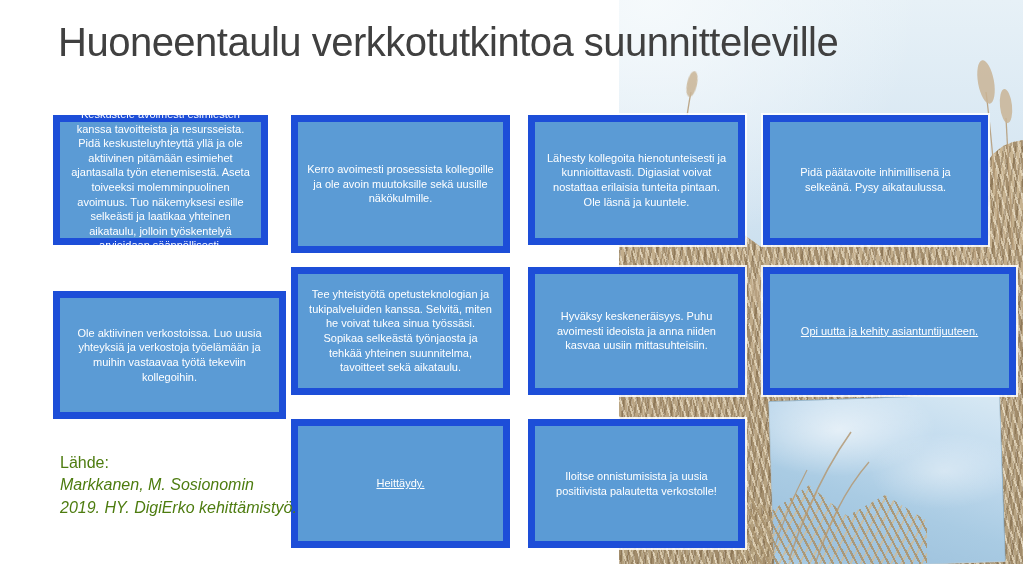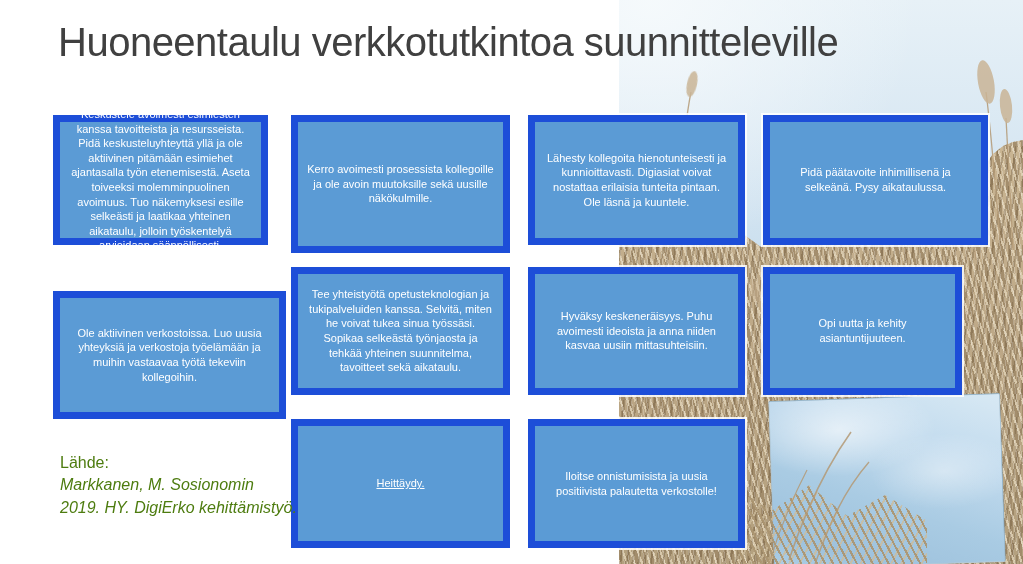--- a/index.html
+++ b/index.html
@@ -64,21 +64,21 @@
     text-align:center; padding:6px 9px;
     font-size:11px; line-height:1.32;
   }
   .b1  { left:53px;  top:115px; width:215px; height:130px; }
   .b2  { left:291px; top:115px; width:219px; height:138px; }
   .b3  { left:528px; top:115px; width:217px; height:130px; }
   .b4  { left:763px; top:115px; width:225px; height:130px; }
   .b5  { left:53px;  top:267px; width:233px; height:128px;margin-top:24px; }
   .b6  { left:291px; top:267px; width:219px; height:128px; }
   .b7  { left:528px; top:267px; width:217px; height:128px; }
-  .b8  { left:763px; top:267px; width:199px; height:128px; }
+  .b8  { left:763px; top:267px; width:253px; height:128px;text-decoration:underline; }
   .b9  { left:291px; top:419px; width:219px; height:129px;text-decoration:underline; }
   .b10 { left:528px; top:419px; width:217px; height:129px; }
 
   .source {
     position:absolute; left:60px; top:452px; z-index:10;
     color:#4d7c0f; font-size:16px; line-height:1.4;
   }
   .source .src-label { font-style:normal; }
   .source .src-line  { font-style:italic; }
 </style>

